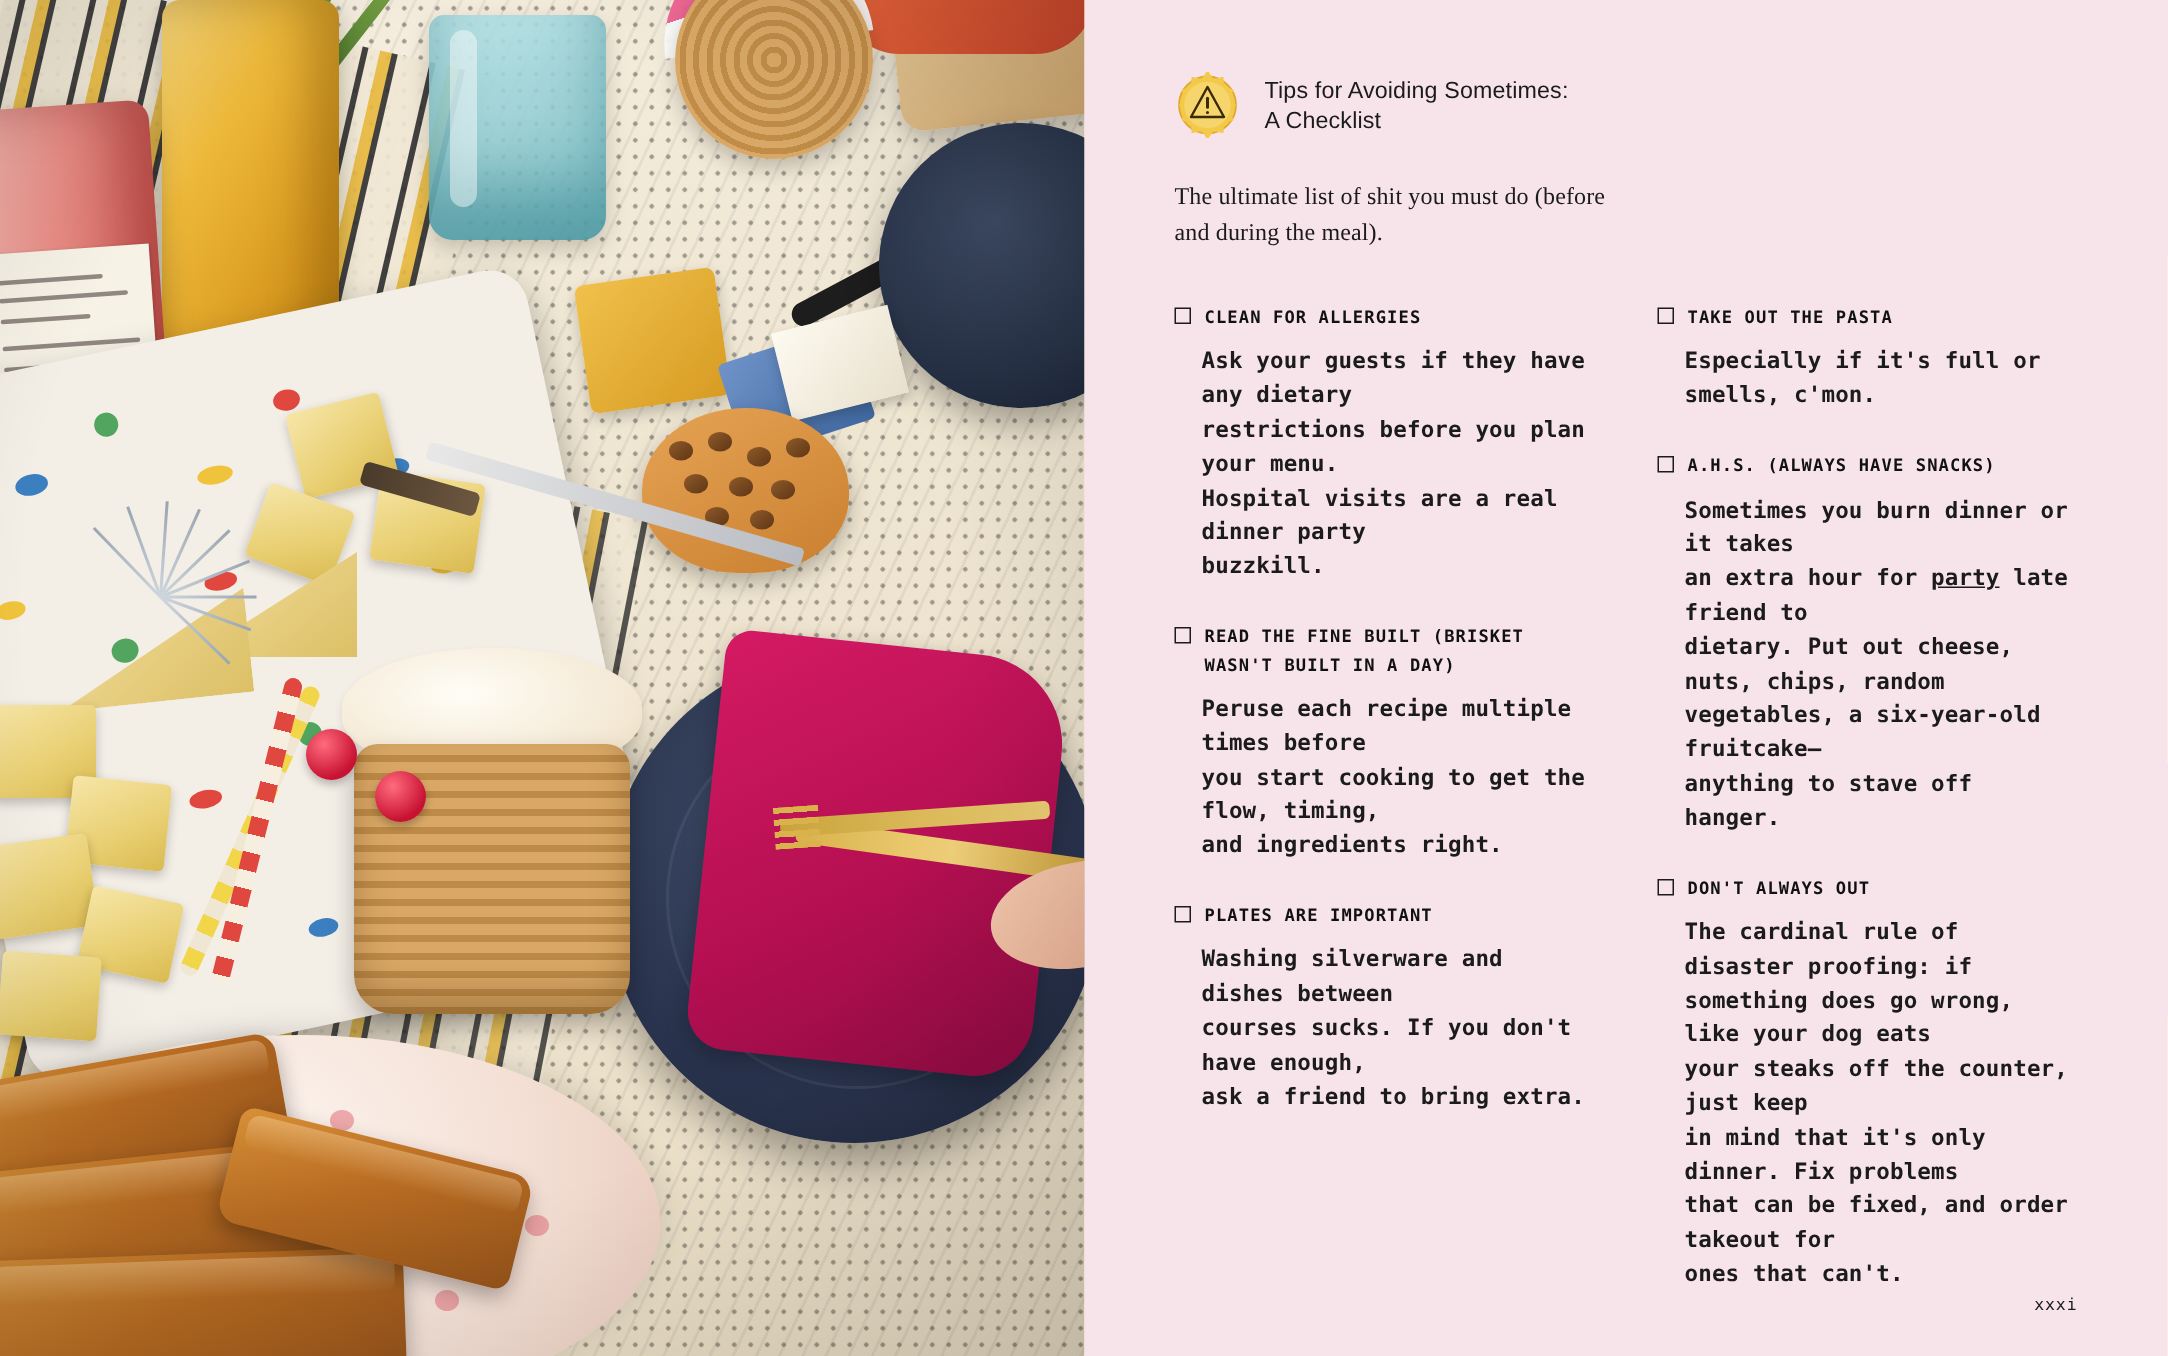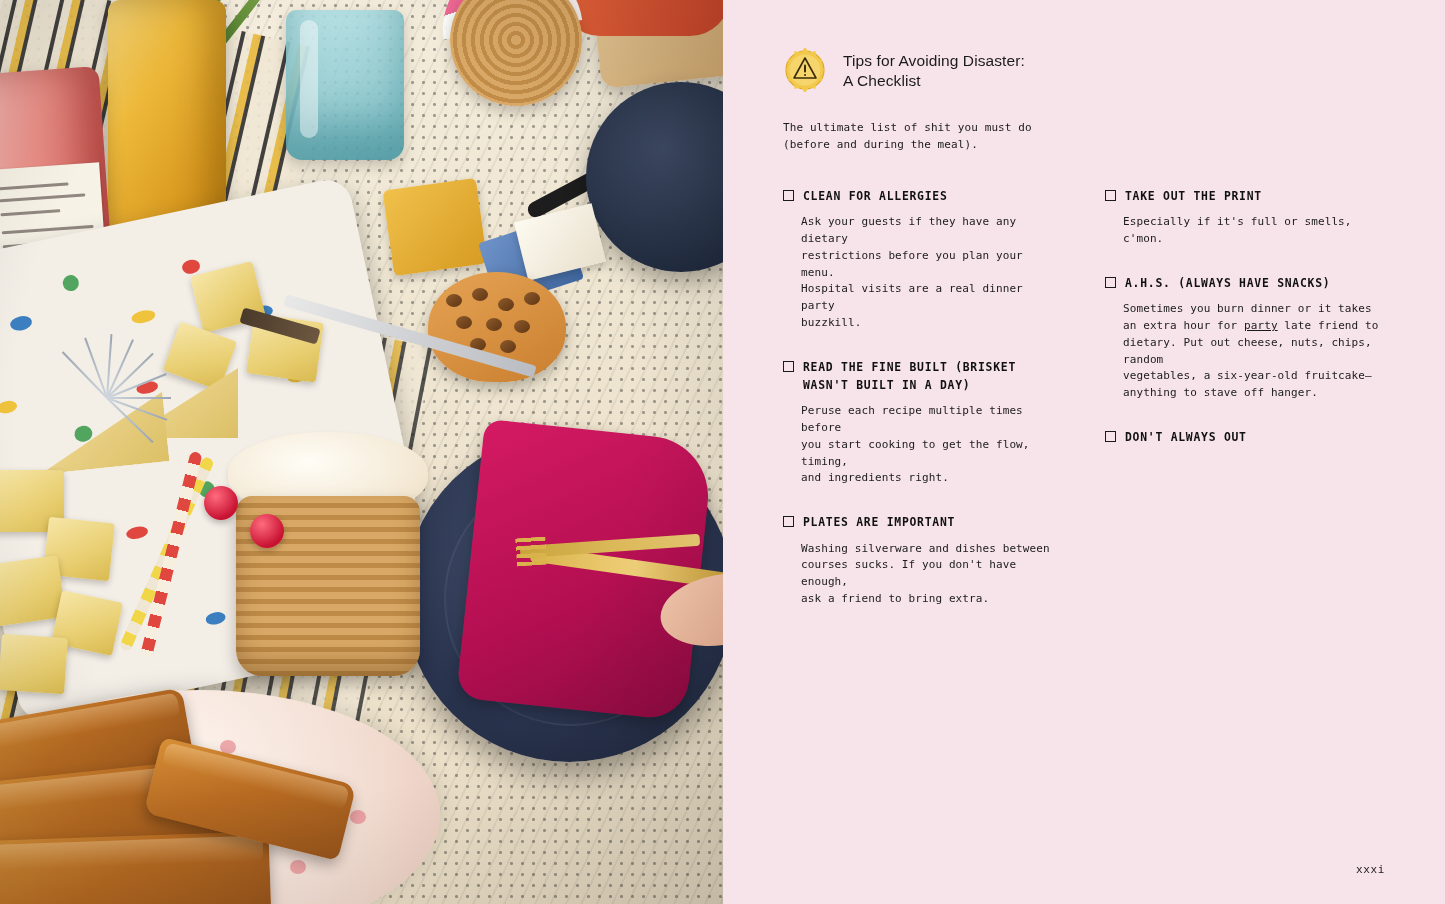--- a/index.html
+++ b/index.html
@@ -417,25 +417,26 @@
     font-family: "Liberation Sans", sans-serif;
     font-size: 15.5px;
     line-height: 1.28;
     color: #1b1b1b;
     letter-spacing: 0.1px;
     padding-top: 3px;
     white-space: pre-line;
   }
   .intro {
     margin-top: 28px;
-    font-size: 11px;
+    font-size: 16px;
     line-height: 1.5;
     color: #1b1b1b;
     letter-spacing: 0.1px;
     max-width: 300px;
+    font-family: Liberation Serif, serif;
   }
   .cols {
     display: flex;
     gap: 42px;
     margin-top: 34px;
   }
   .col {
     width: 285px;
   }
   .item {
@@ -456,25 +457,26 @@
     font-size: 11.4px;
     line-height: 1.62;
     letter-spacing: 0.75px;
     color: #111;
     font-weight: 700;
     white-space: pre-line;
   }
   .item-body {
     margin-left: 18px;
     margin-top: 9px;
-    font-size: 11px;
+    font-size: 15px;
     line-height: 1.52;
     color: #1b1b1b;
     letter-spacing: 0.1px;
     white-space: pre-line;
+    font-weight: bold;
   }
   .item-body u {
     text-decoration: underline;
   }
   .folio {
     position: absolute;
     right: 60px;
     bottom: 28px;
     font-size: 11px;
     color: #1b1b1b;
@@ -636,21 +638,21 @@
             <g stroke="#f3c94b" stroke-width="3" fill="#f3c94b">
               <polygon points="22,1.5 25.3,6.5 31.2,5 31.6,11 37.3,12.7 34.7,18.1 39,22 34.7,25.9 37.3,31.3 31.6,33 31.2,39 25.3,37.5 22,42.5 18.7,37.5 12.8,39 12.4,33 6.7,31.3 9.3,25.9 5,22 9.3,18.1 6.7,12.7 12.4,11 12.8,5 18.7,6.5"></polygon>
             </g>
             <circle cx="22" cy="22" r="15.5" fill="#f6d56d"></circle>
             <path d="M22 10 L33 30 L11 30 Z" fill="none" stroke="#3a2b06" stroke-width="1.6" stroke-linejoin="round"></path>
             <rect x="21" y="16.5" width="2" height="8" rx="1" fill="#3a2b06"></rect>
             <rect x="21" y="26" width="2" height="2" rx="1" fill="#3a2b06"></rect>
           </g>
         </svg>
       </div>
-      <div class="head-title">Tips for Avoiding Disaster:
+      <div class="head-title">Tips for Avoiding Sometimes:
 A Checklist</div>
     </div>
 
     <div class="intro">The ultimate list of shit you must do (before
 and during the meal).</div>
 
     <div class="cols">
 
       <div class="col">
 
@@ -688,21 +690,21 @@
         </div>
 
       </div>
 
       <div class="col">
 
 
         <div class="item">
           <div class="item-head">
             <span class="checkbox"></span>
-            <span class="item-title">TAKE OUT THE PRINT</span>
+            <span class="item-title">TAKE OUT THE PASTA</span>
           </div>
           <div class="item-body">Especially if it's full or smells, c'mon.</div>
         </div>
 
         <div class="item">
           <div class="item-head">
             <span class="checkbox"></span>
             <span class="item-title">A.H.S. (ALWAYS HAVE SNACKS)</span>
           </div>
           <div class="item-body"><span>Sometimes you burn dinner or it takes
@@ -710,20 +712,26 @@
 dietary. Put out cheese, nuts, chips, random
 vegetables, a six-year-old fruitcake—
 anything to stave off hanger.</span></div>
         </div>
 
         <div class="item">
           <div class="item-head">
             <span class="checkbox"></span>
             <span class="item-title">DON'T ALWAYS OUT</span>
           </div>
+          <div class="item-body">The cardinal rule of disaster proofing: if
+something does go wrong, like your dog eats
+your steaks off the counter, just keep
+in mind that it's only dinner. Fix problems
+that can be fixed, and order takeout for
+ones that can't.</div>
         </div>
 
       </div>
     </div>
 
     <div class="folio">xxxi</div>
   </div>
 </div>
 
 </body></html>

